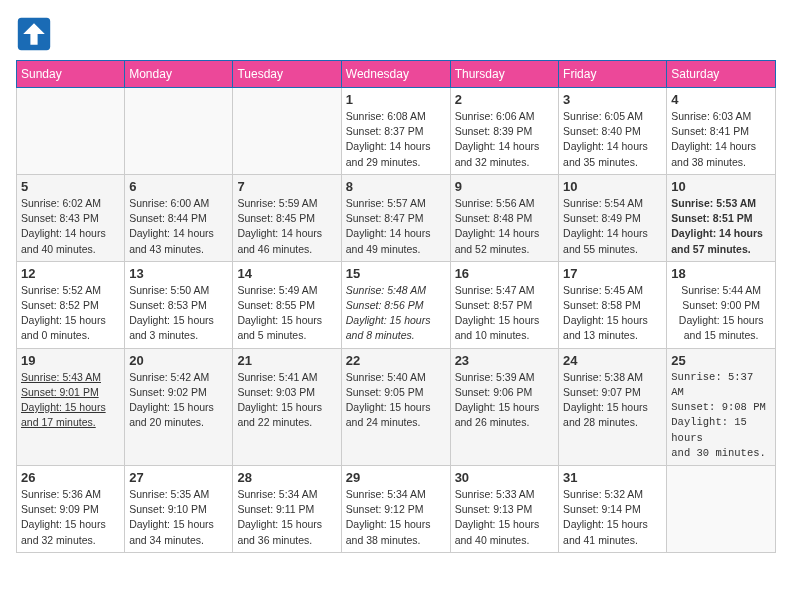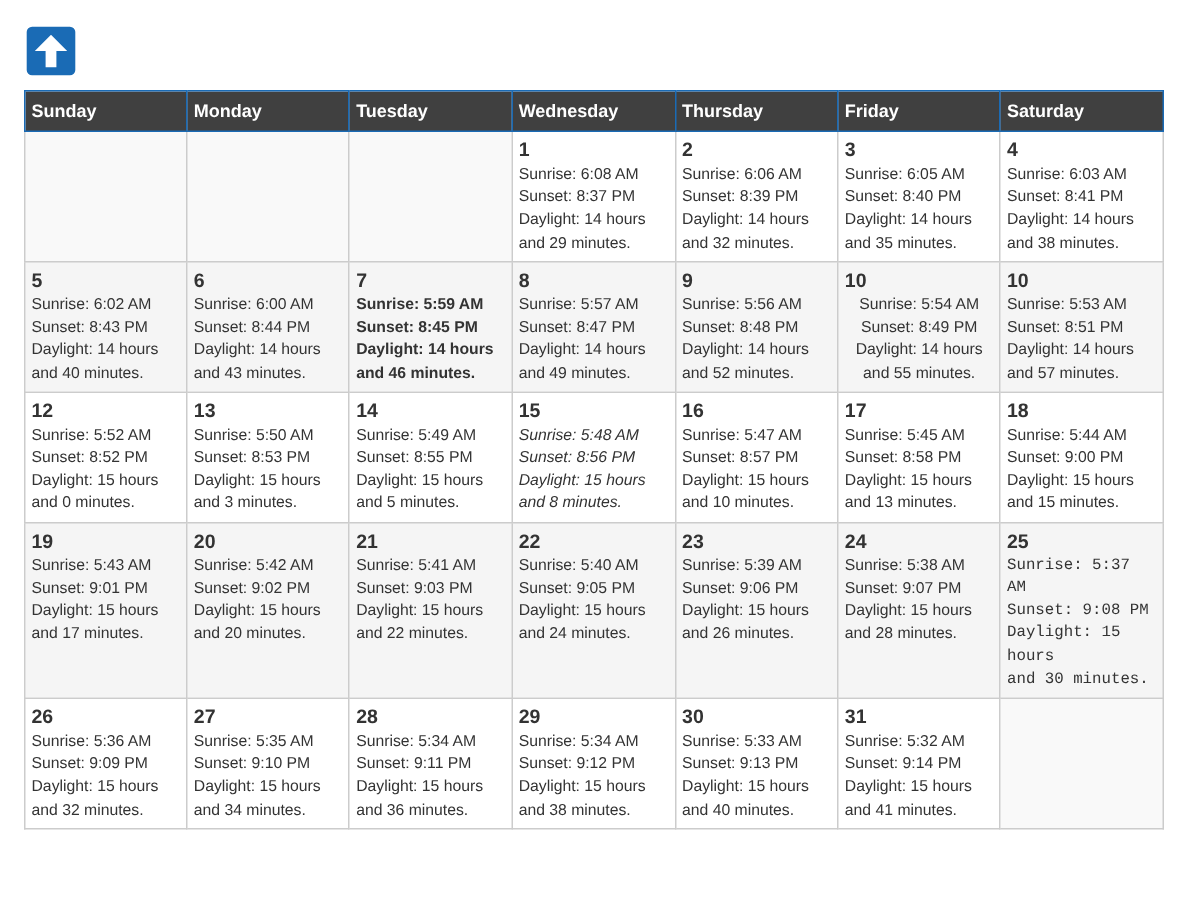--- a/index.html
+++ b/index.html
@@ -45,26 +45,26 @@
     .subtitle {
       font-size: 15px;
       color: #555;
     }
     table {
       width: 100%;
       border-collapse: collapse;
       font-size: 11px;
     }
     thead tr th {
-      background: #404040;
+      background: #ec4899;
       color: #fff;
       padding: 6px 4px;
       text-align: left;
       font-size: 12px;
-      font-weight: bold;
+      font-weight: normal;
       border: 1px solid #1a6bb5;
     }
     tbody tr td {
       border: 1px solid #ccc;
       vertical-align: top;
       padding: 4px;
       width: 110px;
       min-height: 80px;
       background: #fff;
     }
@@ -160,49 +160,49 @@
         </td>
         <td>
           <span class="day-num">6</span>
           <div class="day-info" style="white-space: pre-line;">Sunrise: 6:00 AM
 Sunset: 8:44 PM
 Daylight: 14 hours
 and 43 minutes.</div>
         </td>
         <td>
           <span class="day-num">7</span>
-          <div class="day-info" style="white-space: pre-line; font-weight: bold;">Sunrise: 5:59 AM
+          <div class="day-info" style="white-space: pre-line;">Sunrise: 5:59 AM
 Sunset: 8:45 PM
 Daylight: 14 hours
 and 46 minutes.</div>
         </td>
         <td>
           <span class="day-num">8</span>
           <div class="day-info" style="white-space: pre-line;">Sunrise: 5:57 AM
 Sunset: 8:47 PM
 Daylight: 14 hours
 and 49 minutes.</div>
         </td>
         <td>
           <span class="day-num">9</span>
           <div class="day-info" style="white-space: pre-line;">Sunrise: 5:56 AM
 Sunset: 8:48 PM
 Daylight: 14 hours
 and 52 minutes.</div>
         </td>
         <td>
           <span class="day-num">10</span>
-          <div class="day-info" style="white-space: pre-line; text-align: center;">Sunrise: 5:54 AM
+          <div class="day-info" style="white-space: pre-line;">Sunrise: 5:54 AM
 Sunset: 8:49 PM
 Daylight: 14 hours
 and 55 minutes.</div>
         </td>
         <td>
           <span class="day-num">10</span>
-          <div class="day-info" style="white-space: pre-line;">Sunrise: 5:53 AM
+          <div class="day-info" style="white-space: pre-line; font-weight: bold;">Sunrise: 5:53 AM
 Sunset: 8:51 PM
 Daylight: 14 hours
 and 57 minutes.</div>
         </td>
       </tr>
       <tr>
         <td>
           <span class="day-num">12</span>
           <div class="day-info" style="white-space: pre-line;">Sunrise: 5:52 AM
 Sunset: 8:52 PM
@@ -239,30 +239,30 @@
         </td>
         <td>
           <span class="day-num">17</span>
           <div class="day-info" style="white-space: pre-line;">Sunrise: 5:45 AM
 Sunset: 8:58 PM
 Daylight: 15 hours
 and 13 minutes.</div>
         </td>
         <td>
           <span class="day-num">18</span>
-          <div class="day-info" style="white-space: pre-line;">Sunrise: 5:44 AM
+          <div class="day-info" style="white-space: pre-line; text-align: center;">Sunrise: 5:44 AM
 Sunset: 9:00 PM
 Daylight: 15 hours
 and 15 minutes.</div>
         </td>
       </tr>
       <tr>
         <td>
           <span class="day-num">19</span>
-          <div class="day-info" style="white-space: pre-line;">Sunrise: 5:43 AM
+          <div class="day-info" style="white-space: pre-line; text-decoration: underline;">Sunrise: 5:43 AM
 Sunset: 9:01 PM
 Daylight: 15 hours
 and 17 minutes.</div>
         </td>
         <td>
           <span class="day-num">20</span>
           <div class="day-info" style="white-space: pre-line;">Sunrise: 5:42 AM
 Sunset: 9:02 PM
 Daylight: 15 hours
 and 20 minutes.</div>

